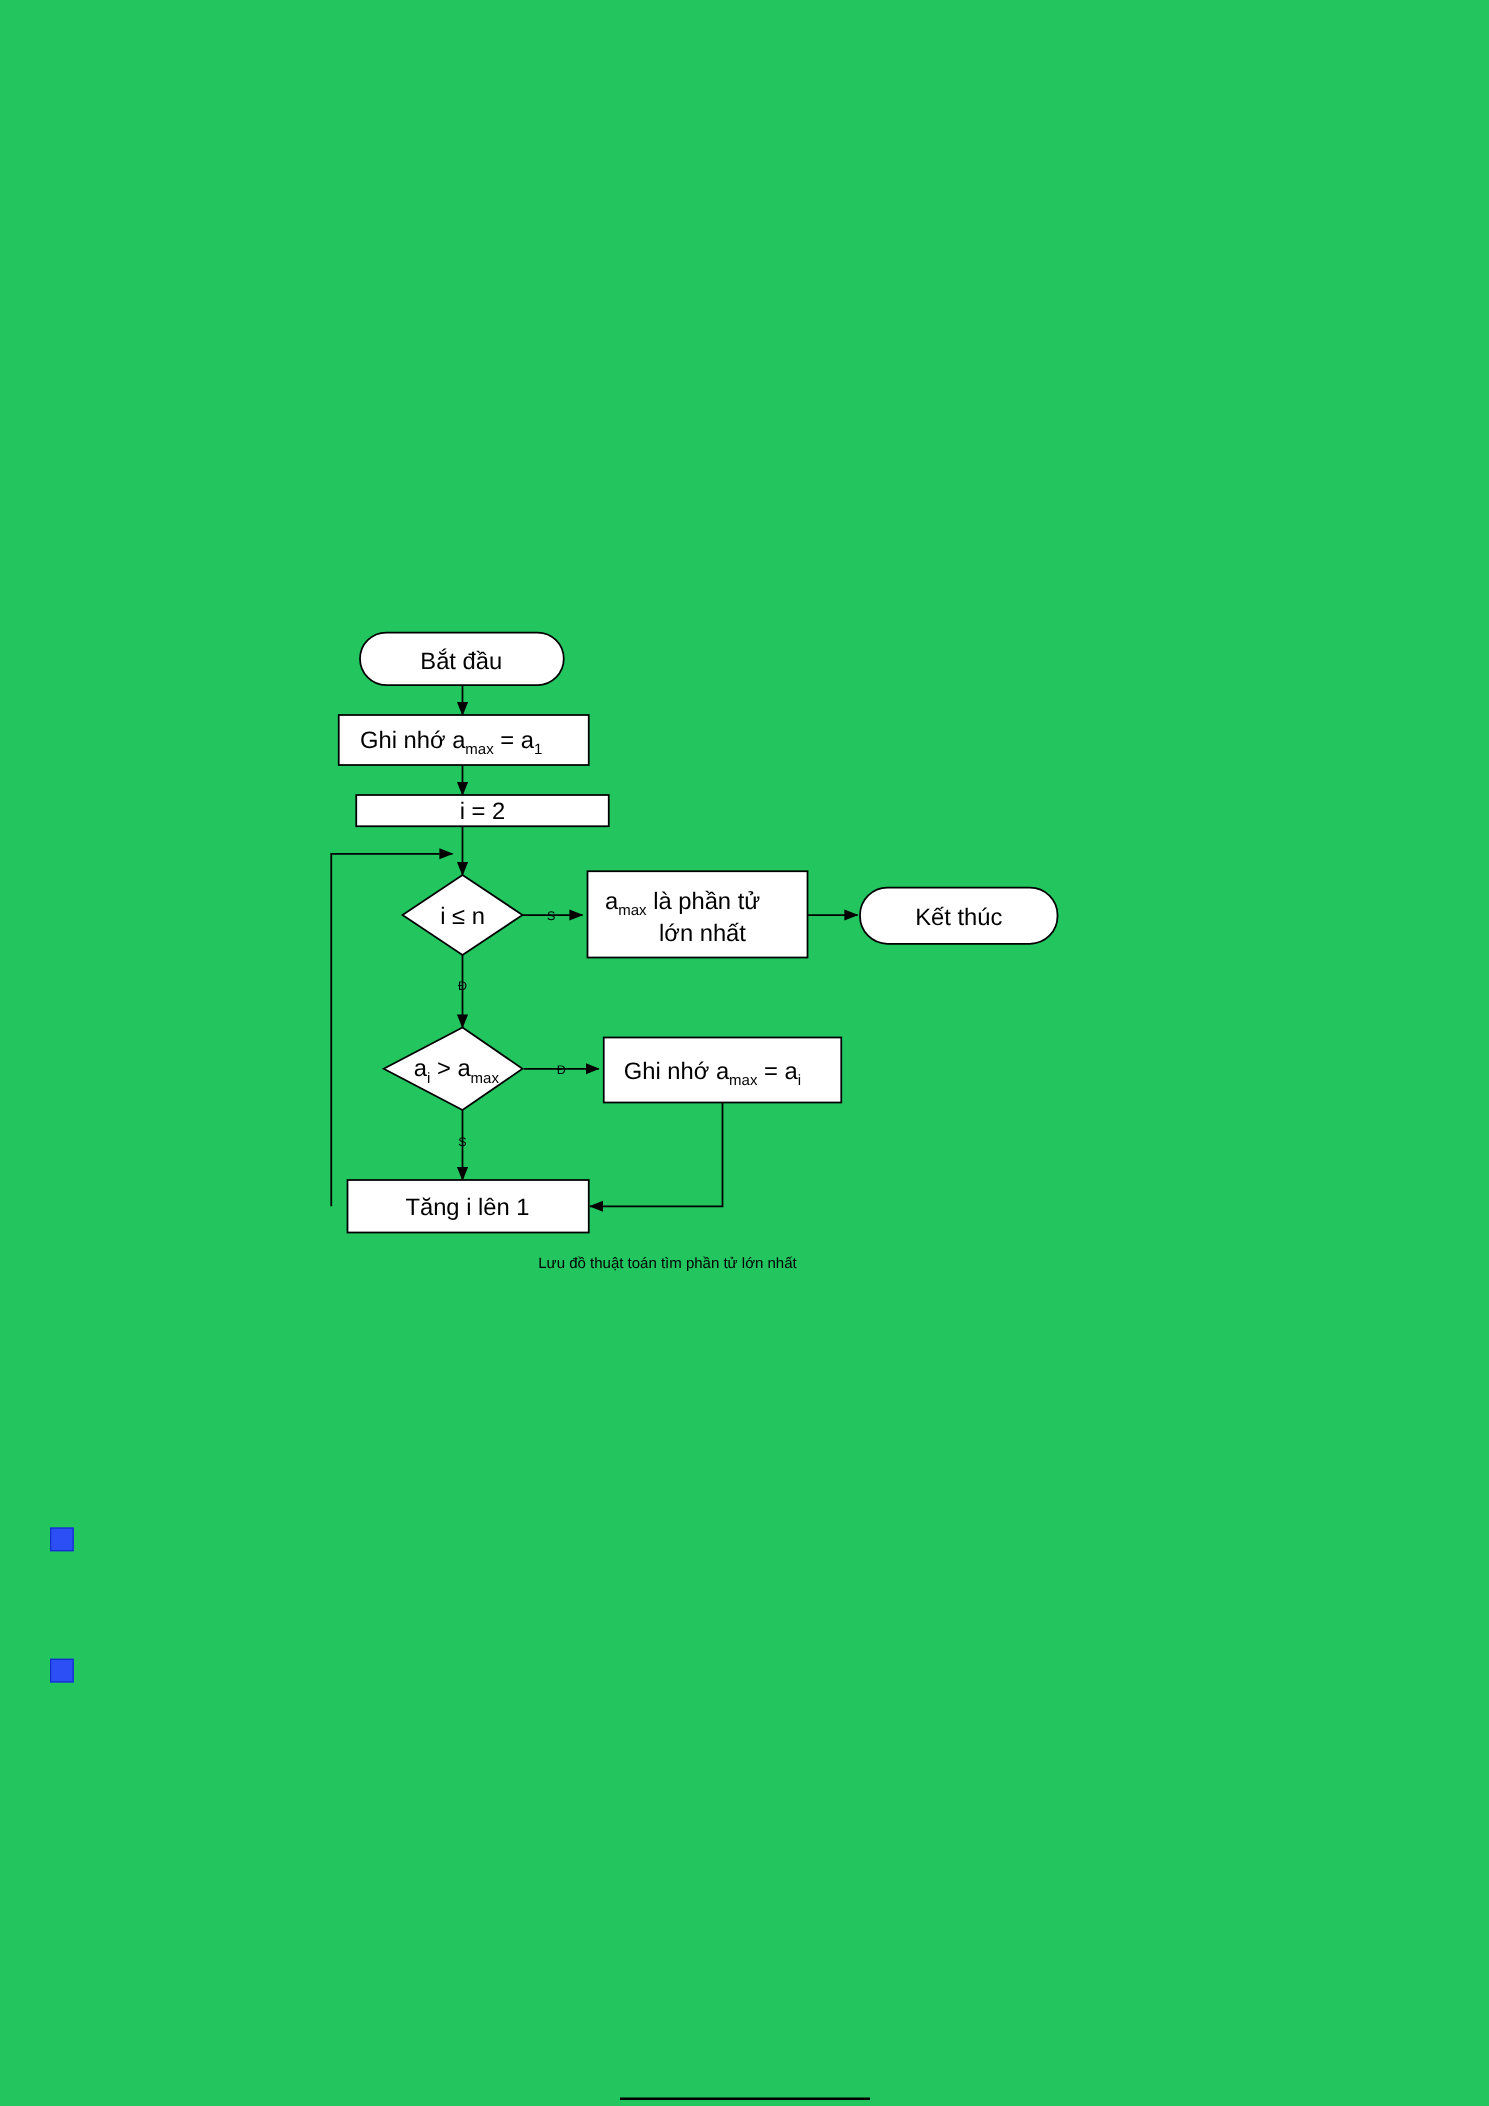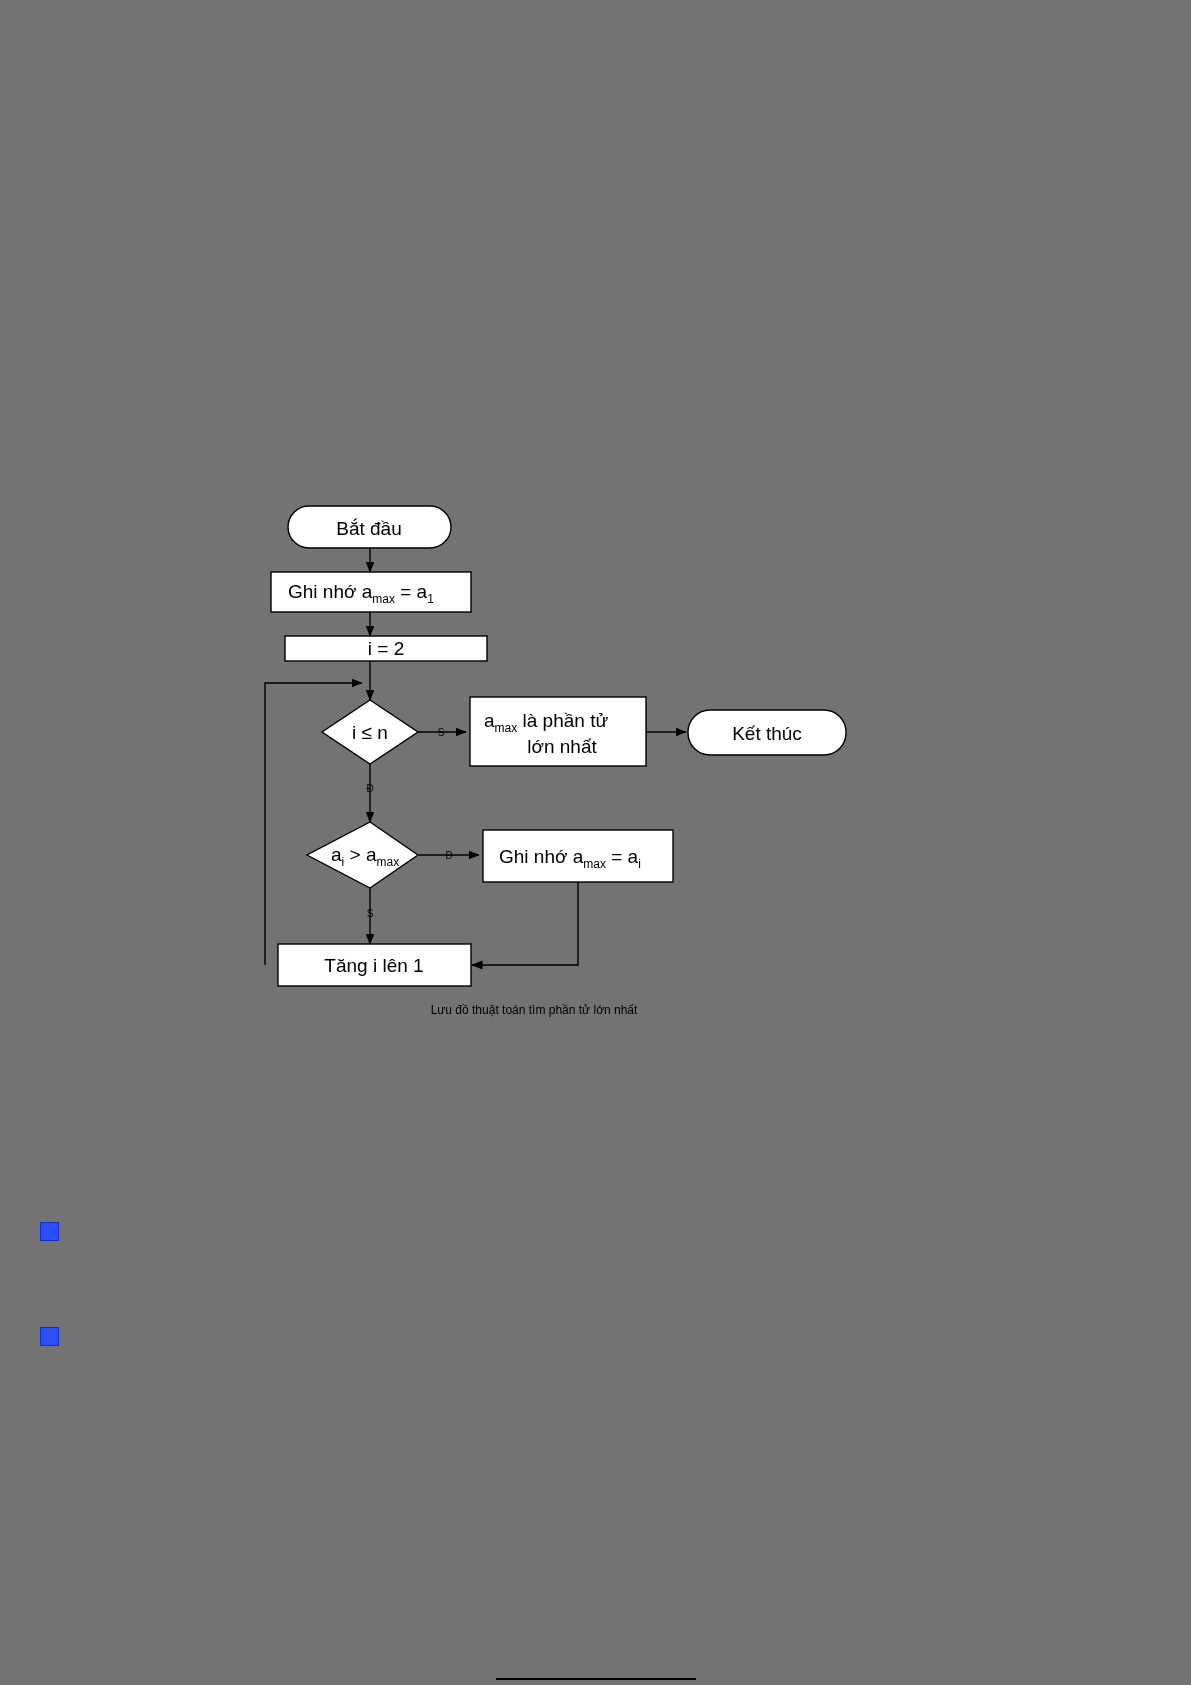--- a/index.html
+++ b/index.html
@@ -8,21 +8,21 @@
     background: #ffffff;
   }
   body {
     font-family: "Liberation Sans", sans-serif;
     color: #000000;
   }
   #page {
     position: relative;
     width: 1191px;
     height: 1685px;
-    background: #737373;
+    background: #22c55e;
     overflow: hidden;
     text-align: center;
   }
   #flow-svg {
     position: absolute;
     left: 0;
     top: 0;
     width: 1191px;
     height: 1685px;
   }

